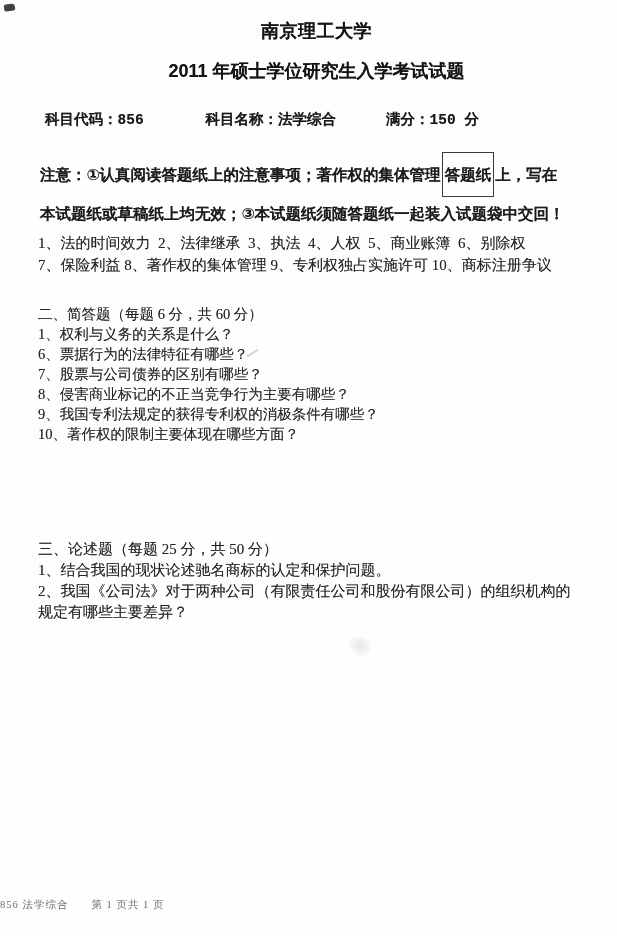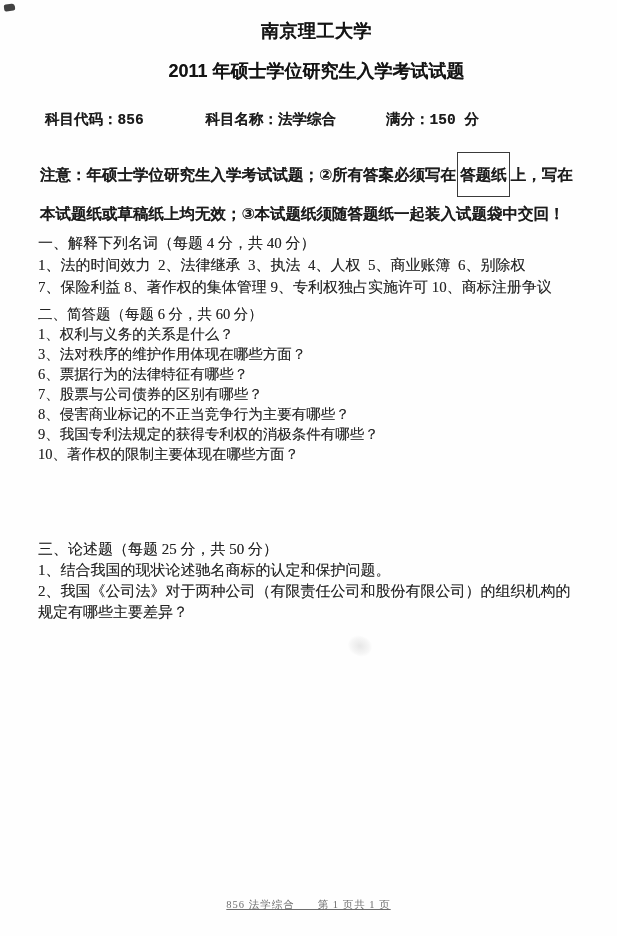--- a/index.html
+++ b/index.html
@@ -104,57 +104,53 @@
   }
   .section p { margin: 0; white-space: pre-wrap; }
   .section-title { color: #222; }
   #section-1 { top: 232px; font-size: 15px; line-height: 22px; }
   #section-2 { top: 304px; font-size: 14.5px; line-height: 20px; }
   #section-3 { top: 539px; font-size: 15px; line-height: 21px; width: 534px; }
   
   .footer {
     position: absolute;
     top: 898px; left: 0; width: 100%;
-    text-align: center;
     font-size: 10.5px;
     color: #6e6e6e;
     letter-spacing: 1px;
-    text-decoration: underline;
   }
 </style>
 </head>
 <body>
 
 <div class="page">
 
   <div class="corner-mark"></div>
 
   <div class="uni-title">南京理工大学</div>
 
   <div class="exam-title">2011 年硕士学位研究生入学考试试题</div>
 
   <div class="subject-row">
     <span class="field-code"><span>科目代码：</span><span>856</span></span><span class="field-name"><span>科目名称：</span><span>法学综合</span></span><span class="field-score"><span>满分：</span><span>150 分</span></span>
   </div>
 
   <div class="notice">
-    <span>注意：年硕士学位研究生入学考试试题；②所有答案必须写在</span><span class="boxed-term">答题纸</span><span>上，写在</span><br>
+    <span>注意：①认真阅读答题纸上的注意事项；著作权的集体管理</span><span class="boxed-term">答题纸</span><span>上，写在</span><br>
     <span>本试题纸或草稿纸上均无效；③本试题纸须随答题纸一起装入试题袋中交回！</span>
   </div>
 
   <div class="section" id="section-1">
-    <p class="section-title">一、解释下列名词（每题 4 分，共 40 分）</p>
     <p>1、法的时间效力  2、法律继承  3、执法  4、人权  5、商业账簿  6、别除权</p>
     <p>7、保险利益 8、著作权的集体管理 9、专利权独占实施许可 10、商标注册争议</p>
   </div>
 
   <div class="section" id="section-2">
     <p class="section-title">二、简答题（每题 6 分，共 60 分）</p>
     <p>1、权利与义务的关系是什么？</p>
-    <p>3、法对秩序的维护作用体现在哪些方面？</p>
     <p>6、票据行为的法律特征有哪些？</p>
     <p>7、股票与公司债券的区别有哪些？</p>
     <p>8、侵害商业标记的不正当竞争行为主要有哪些？</p>
     <p>9、我国专利法规定的获得专利权的消极条件有哪些？</p>
     <p>10、著作权的限制主要体现在哪些方面？</p>
   </div>
 
   <div class="section" id="section-3">
     <p class="section-title">三、论述题（每题 25 分，共 50 分）</p>
     <p>1、结合我国的现状论述驰名商标的认定和保护问题。</p>

